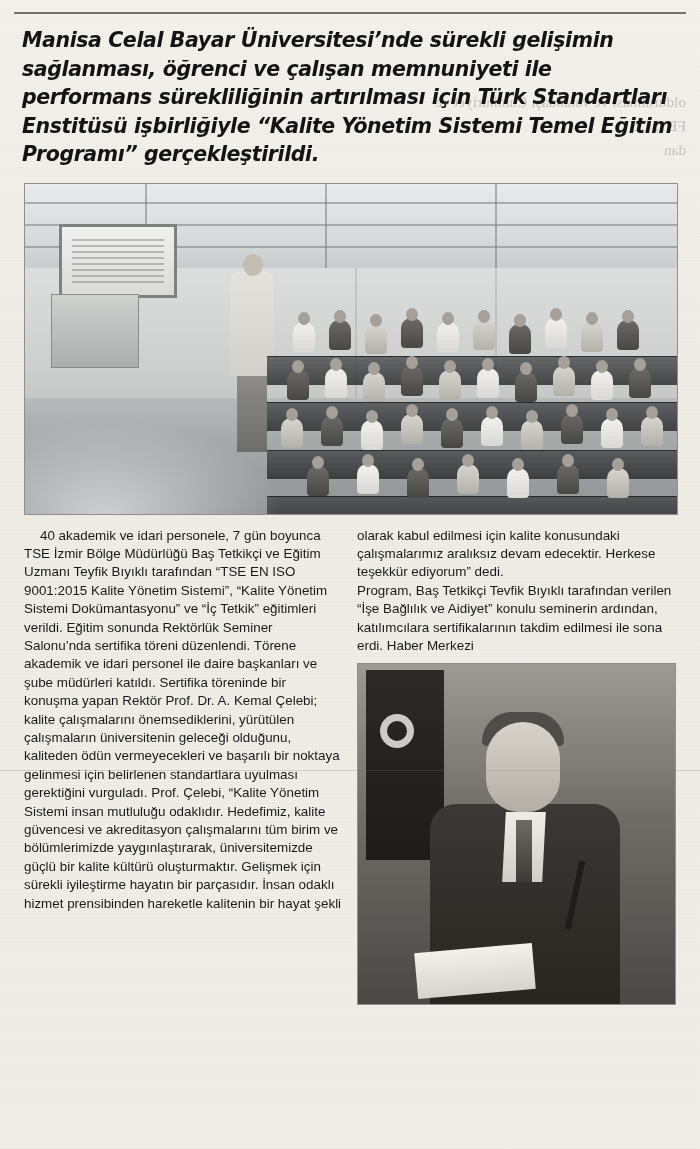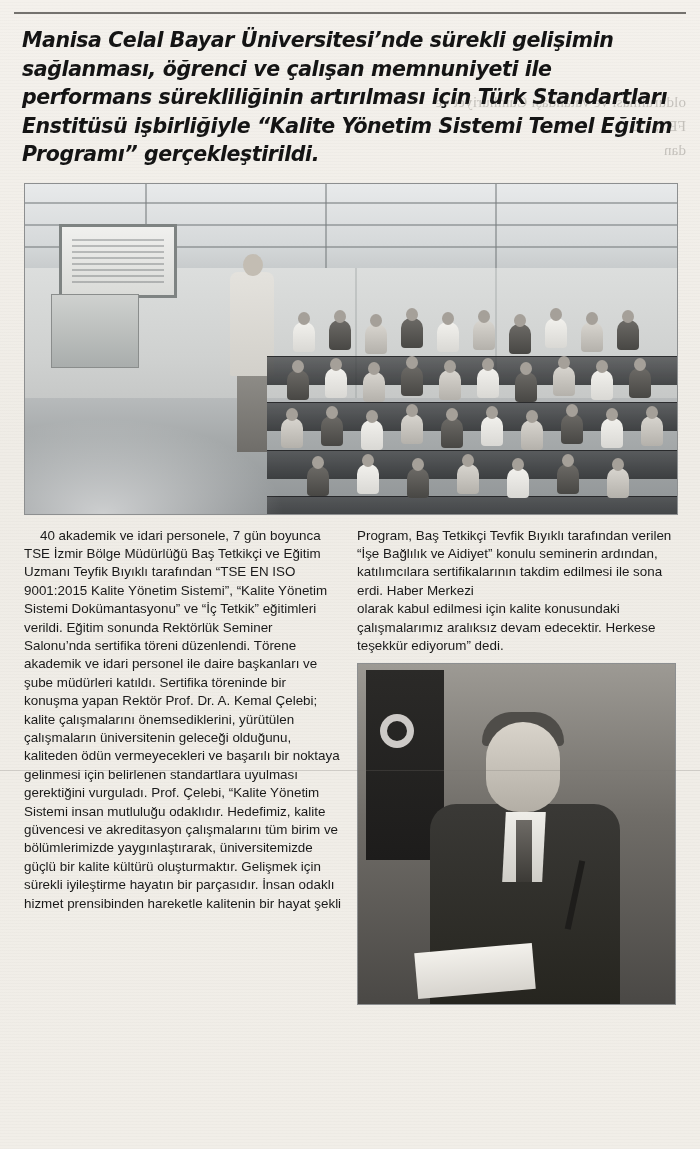--- a/index.html
+++ b/index.html
@@ -325,22 +325,22 @@
     </div>
 
     <div class="floor-light"></div>
   </div>
 
   <div class="cols">
     <div class="col">
       <p class="indent">40 akademik ve idari personele, 7 gün boyunca TSE İzmir Bölge Müdürlüğü Baş Tetkikçi ve Eğitim Uzmanı Teyfik Bıyıklı tarafından “TSE EN ISO 9001:2015 Kalite Yönetim Sistemi”, “Kalite Yönetim Sistemi Dokümantasyonu” ve “İç Tetkik” eğitimleri verildi. Eğitim sonunda Rektörlük Seminer Salonu’nda sertifika töreni düzenlendi. Törene akademik ve idari personel ile daire başkanları ve şube müdürleri katıldı. Sertifika töreninde bir konuşma yapan Rektör Prof. Dr. A. Kemal Çelebi; kalite çalışmalarını önemsediklerini, yürütülen çalışmaların üniversitenin geleceği olduğunu, kaliteden ödün vermeyecekleri ve başarılı bir noktaya gelinmesi için belirlenen standartlara uyulması gerektiğini vurguladı. Prof. Çelebi, “Kalite Yönetim Sistemi insan mutluluğu odaklıdır. Hedefimiz, kalite güvencesi ve akreditasyon çalışmalarını tüm birim ve bölümlerimizde yaygınlaştırarak, üniversitemizde güçlü bir kalite kültürü oluşturmaktır. Gelişmek için sürekli iyileştirme hayatın bir parçasıdır. İnsan odaklı hizmet prensibinden hareketle kalitenin bir hayat şekli</p>
     </div>
     <div class="col">
+      <p>olarak kabul edilmesi için kalite konusundaki çalışmalarımız aralıksız devam edecektir. Herkese teşekkür ediyorum” dedi.</p>
       <p>Program, Baş Tetkikçi Tevfik Bıyıklı tarafından verilen “İşe Bağlılık ve Aidiyet” konulu seminerin ardından, katılımcılara sertifikalarının takdim edilmesi ile sona erdi. Haber Merkezi</p>
-      <p>olarak kabul edilmesi için kalite konusundaki çalışmalarımız aralıksız devam edecektir. Herkese teşekkür ediyorum” dedi.</p>
 
       <div class="photo-portrait">
         <div class="pbg"></div>
         <div class="flag"></div>
         <div class="p-suit"></div>
         <div class="p-shirt"></div>
         <div class="p-tie"></div>
         <div class="p-hair"></div>
         <div class="p-head"></div>
         <div class="p-mic"></div>

